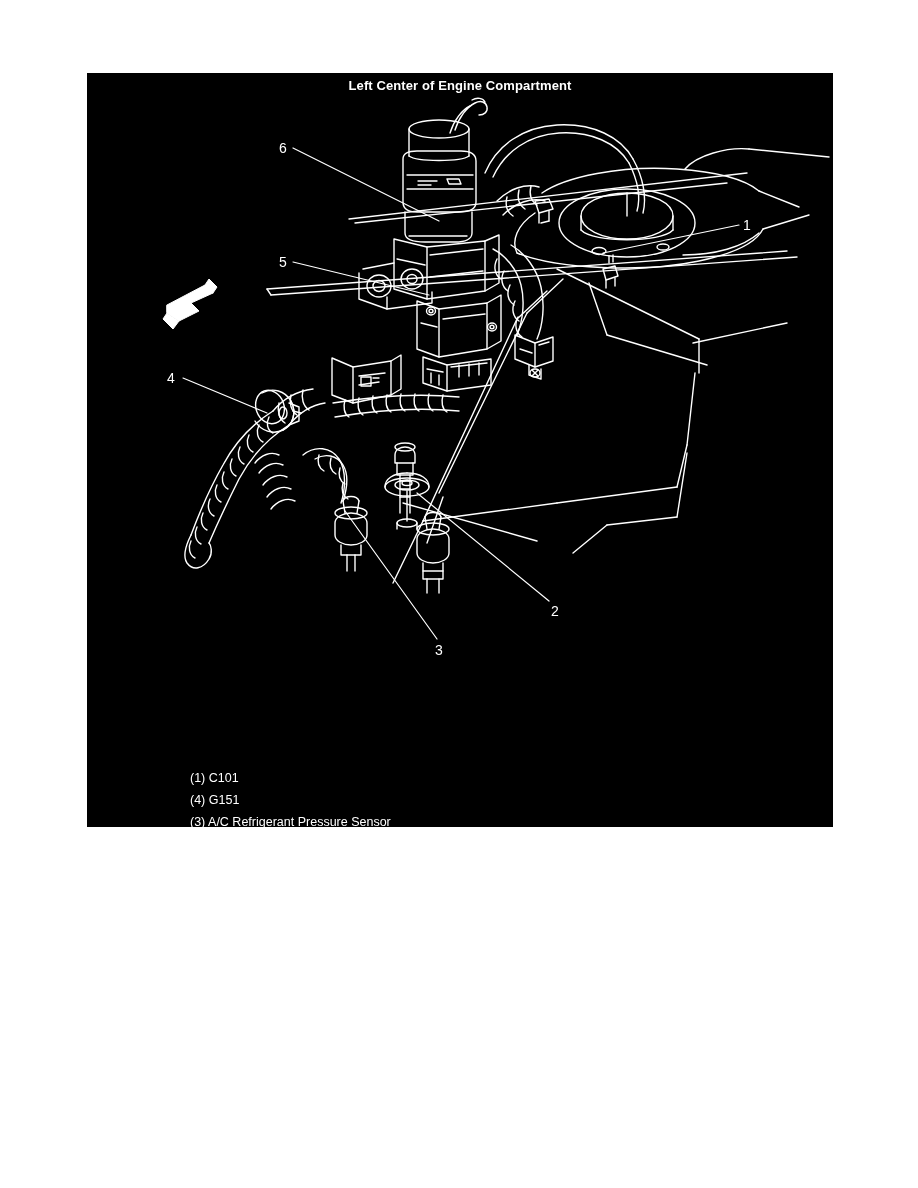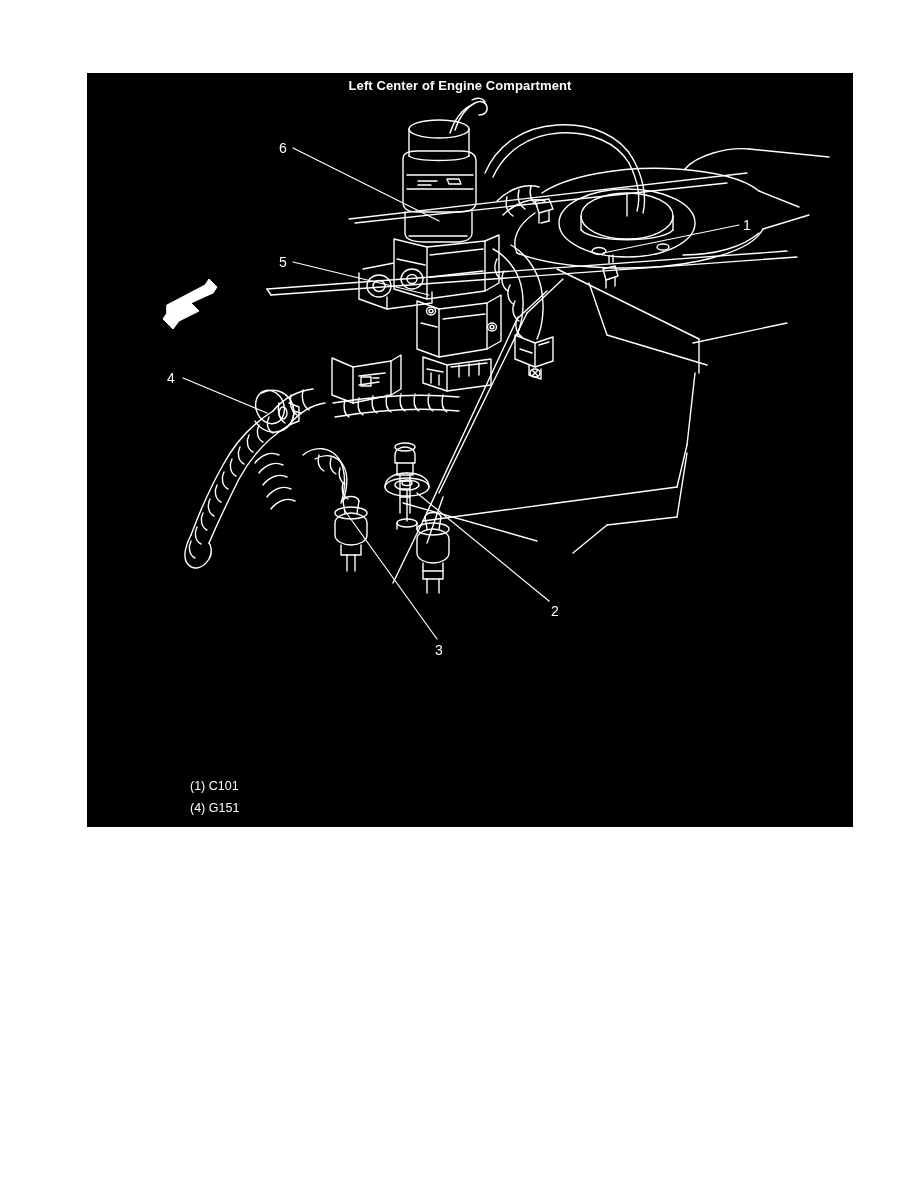--- a/index.html
+++ b/index.html
@@ -25,21 +25,20 @@
 
   
   #figure-panel {
     position: absolute;
     left: 87px;
     top: 73px;
     width: 746px;
     height: 754px;
     background: #000000;
     overflow: hidden;
-    padding-left: 20px;
   }
 
   #figure-title {
     position: absolute;
     left: 0;
     top: 5px;
     width: 746px;
     text-align: center;
     color: #ffffff;
     font-family: "Liberation Sans", sans-serif;
@@ -58,21 +57,20 @@
     height: 754px;
     display: block;
   }
 
   
   #legend {
     position: absolute;
     left: 103px;
     top: 694px;
     width: 600px;
-    margin-top: 8px;
   }
   .legend-row {
     color: #ffffff;
     font-family: "Liberation Sans", sans-serif;
     font-size: 12.5px;
     line-height: 22px;
     white-space: nowrap;
   }
 
   
@@ -399,17 +397,18 @@
           <text class="callout-num" x="464" y="543">2</text>
           <text class="callout-num" x="348" y="582">3</text>
         </g>
 
       </g>
     </svg>
 
     <div id="legend">
       <div class="legend-row">(1) C101</div>
       <div class="legend-row">(4) G151</div>
+      <div class="legend-row">(3) A/C Refrigerant Pressure Sensor</div>
 
     </div>
 
   </div>
 </div>
 
 </body></html>

